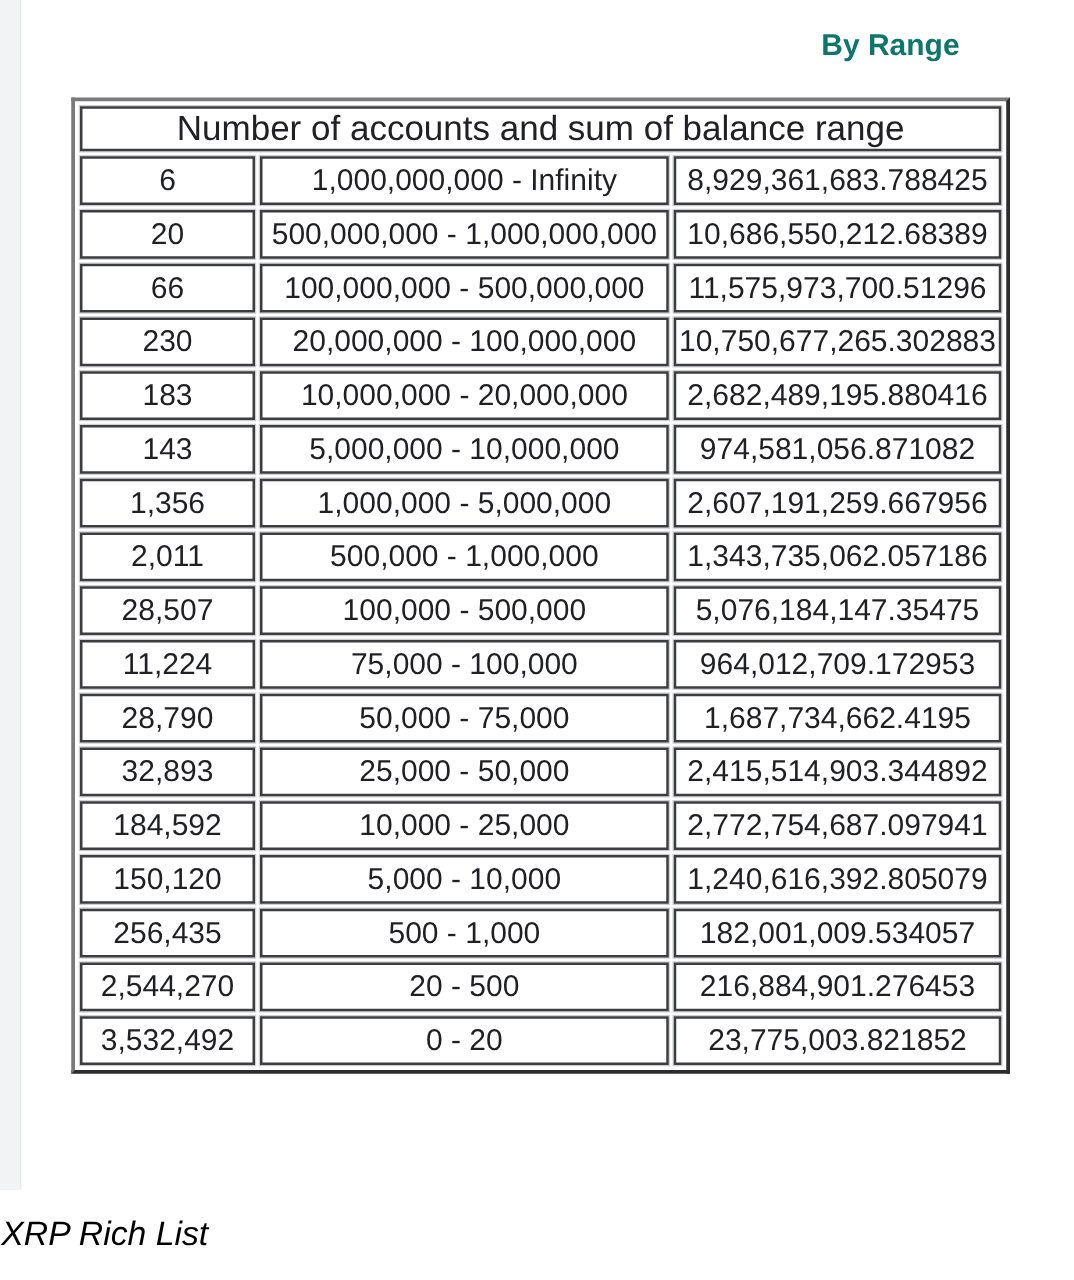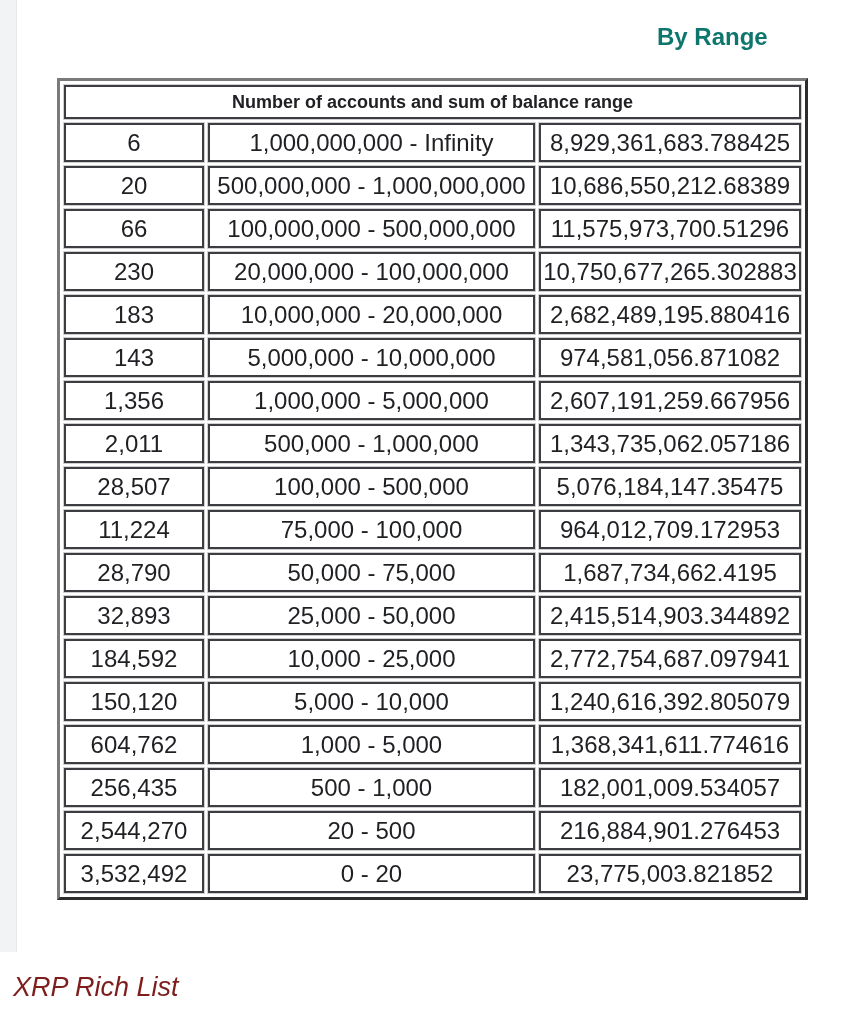--- a/index.html
+++ b/index.html
@@ -48,32 +48,31 @@
     white-space: nowrap;
     overflow: hidden;
     font-size: 24px;
     height: 39px;
     padding: 0 1px;
   }
   .range-table th { font-weight: 700; }
   .range-table td { font-weight: 400; color: #1f2023; }
   .range-table th.title-cell {
     height: 34px;
-    font-size: 18px;
-    font-weight: 700;
+    font-size: 28px;
+    font-weight: 400;
   }
   .caption {
     position: absolute;
     left: 1px; top: 972px;
     font-size: 27px;
     font-style: italic;
     font-weight: 300;
-    color: #7f1d1d;
+    color: #000000;
     white-space: nowrap;
-    margin-left: 12px;
   }
 </style>
 </head>
 <body>
 
 <div class="left-strip"></div>
 
 <div class="section-label">By Range</div>
 
 <table class="range-table">
@@ -152,25 +151,20 @@
         <td>184,592</td>
         <td>10,000 - 25,000</td>
         <td>2,772,754,687.097941</td>
       </tr>
       <tr>
         <td>150,120</td>
         <td>5,000 - 10,000</td>
         <td>1,240,616,392.805079</td>
       </tr>
       <tr>
-        <td>604,762</td>
-        <td>1,000 - 5,000</td>
-        <td>1,368,341,611.774616</td>
-      </tr>
-      <tr>
         <td>256,435</td>
         <td>500 - 1,000</td>
         <td>182,001,009.534057</td>
       </tr>
       <tr>
         <td>2,544,270</td>
         <td>20 - 500</td>
         <td>216,884,901.276453</td>
       </tr>
       <tr>

